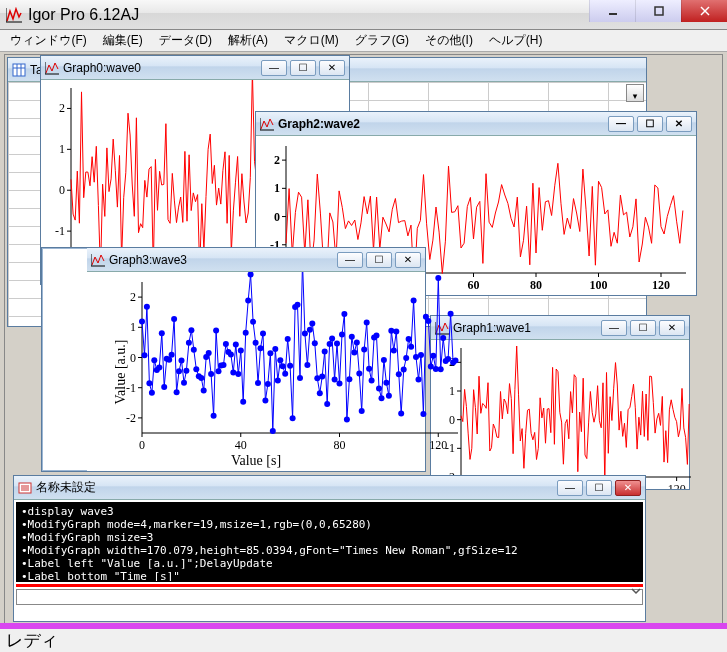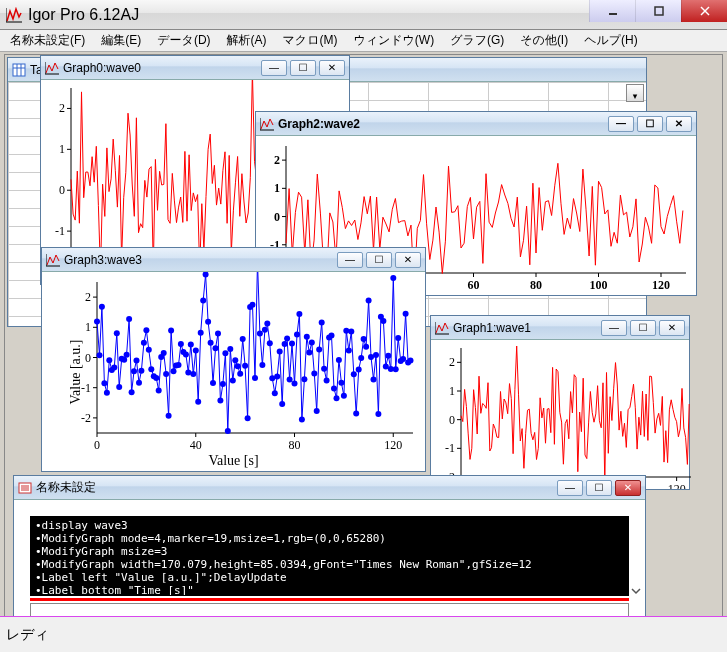--- a/index.html
+++ b/index.html
@@ -51,24 +51,24 @@
   .menubar span { padding: 2px 6px; cursor: default; }
   
   .mdi {
     position: absolute;
     left: 4px; right: 4px; top: 54px; bottom: 22px;
     background: #d4d0c8;
     border: 1px solid #888;
   }
   
   .statusbar {
-    position: absolute; left: 0; right: 0; bottom: 0; height: 36px;
-    background: #f0f0f0; border-top: 1px solid #d946ef;
+    position: absolute; left: 0; right: 0; bottom: 0; height: 29px;
+    background: #f0f0f0; border-top: 6px solid #d946ef;
     display:flex; align-items:center; padding: 0 6px;
-    font-size: 14px;
+    font-size: 17px;
   }
   
   .childwin {
     position: absolute;
     background: #fff;
     border: 1px solid #5a7ca0;
     box-shadow: 0 0 0 1px #9cb6d3 inset;
   }
   .child-titlebar {
     height: 24px;
@@ -94,21 +94,21 @@
   .xlab { position:absolute; bottom:2px; left:50%; transform: translateX(-50%); }
   svg.plot { display:block; }
   .tick { font-family: "Times New Roman", serif; font-size: 12px; }
   
   .cmdwin .child-titlebar { }
   .cmdwin .close-red {
     background: linear-gradient(to bottom,#f09090,#c83030);
     border-color:#902020; color:#fff;
   }
   .cmdwin-body {
-    background:#fff; padding:16px;
+    background:#fff; padding:2px;
   }
   .cmd-history {
     background:#000; color:#fff;
     font-family: "MS Gothic", monospace;
     font-size: 11px;
     padding: 2px 4px;
     line-height: 13px;
     border: 1px solid #000;
     white-space: pre;
     overflow:hidden;
@@ -161,26 +161,25 @@
     <div class="btn close">
         <svg width="10" height="10">
           <line x1="1" y1="1" x2="9" y2="9" stroke="#fff" stroke-width="1.5"></line>
           <line x1="9" y1="1" x2="1" y2="9" stroke="#fff" stroke-width="1.5"></line>
         </svg>
       </div>
   </div>
 </div>
 
 <div class="menubar">
-  <span>名称未設定(F)</span>
+  <span>ウィンドウ(F)</span>
   <span>編集(E)</span>
   <span>データ(D)</span>
   <span>解析(A)</span>
   <span>マクロ(M)</span>
-  <span>ウィンドウ(W)</span>
   <span>グラフ(G)</span>
   <span>その他(I)</span>
   <span>ヘルプ(H)</span>
 </div>
 
 <div class="mdi">
 
   <div class="childwin tablewin" style="left:2px; top:2px; width:640px; height:270px;">
     <div class="child-titlebar">
       <svg class="win-icon" viewBox="0 0 14 14">
@@ -297,21 +296,21 @@
           <text class="tick" x="24" y="55.00000000000001" text-anchor="end">1</text>
           <line x1="26" y1="22.33333333333334" x2="30" y2="22.33333333333334" stroke="#000"></line>
           <text class="tick" x="24" y="26.33333333333334" text-anchor="end">2</text>
           <line x1="245.625" y1="137" x2="245.625" y2="141" stroke="#000"></line>
           <text class="tick" x="245.625" y="153" text-anchor="middle">120</text>
           <path d="M30.0,75.7 L31.8,81.6 L33.6,49.4 L35.4,66.4 L37.2,93.9 L39.0,119.4 L40.8,108.3 L42.6,49.7 L44.4,67.5 L46.2,94.0 L48.0,36.2 L49.8,73.3 L51.6,63.5 L53.4,65.1 L55.2,68.3 L57.0,42.7 L58.8,111.0 L60.5,107.7 L62.3,84.0 L64.1,88.7 L65.9,97.1 L67.7,97.6 L69.5,51.5 L71.3,78.9 L73.1,59.0 L74.9,62.8 L76.7,73.7 L78.5,43.6 L80.3,58.6 L82.1,113.7 L83.9,49.4 L85.7,6.0 L87.5,54.2 L89.3,101.0 L91.1,88.6 L92.9,128.3 L94.7,93.3 L96.5,70.2 L98.3,69.2 L100.1,93.4 L101.9,99.8 L103.7,92.4 L105.5,119.5 L107.3,108.3 L109.1,57.8 L110.9,77.9 L112.7,68.0 L114.5,103.2 L116.3,69.0 L118.0,68.6 L119.8,92.7 L121.6,27.4 L123.4,104.3 L125.2,29.0 L127.0,31.7 L128.8,72.3 L130.6,82.1 L132.4,124.2 L134.2,83.6 L136.0,79.5 L137.8,98.8 L139.6,51.6 L141.4,72.9 L143.2,34.7 L145.0,37.5 L146.8,131.7 L148.6,72.0 L150.4,91.7 L152.2,38.2 L154.0,115.0 L155.8,118.6 L157.6,82.9 L159.4,51.5 L161.2,72.3 L163.0,82.2 L164.8,73.9 L166.6,45.7 L168.4,80.7 L170.2,87.8 L172.0,42.8 L173.8,144.0 L175.5,32.5 L177.3,113.3 L179.1,56.7 L180.9,80.5 L182.7,48.2 L184.5,22.6 L186.3,45.0 L188.1,90.1 L189.9,71.2 L191.7,96.4 L193.5,83.2 L195.3,107.4 L197.1,69.4 L198.9,67.7 L200.7,56.6 L202.5,44.2 L204.3,67.8 L206.1,109.1 L207.9,77.2 L209.7,95.1 L211.5,51.2 L213.3,96.5 L215.1,54.0 L216.9,100.4 L218.7,36.1 L220.5,36.5 L222.3,62.7 L224.1,93.1 L225.9,78.9 L227.7,73.3 L229.5,85.4 L231.3,56.4 L233.0,122.1 L234.8,90.7 L236.6,122.6 L238.4,69.8 L240.2,59.8 L242.0,69.4 L243.8,77.3 L245.6,81.6 L247.4,96.8 L249.2,89.0 L251.0,48.4 L252.8,87.9 L254.6,97.4 L256.4,124.4 L258.2,64.0" fill="none" stroke="#ff0000" stroke-width="1"></path>
         </svg>
     </div>
   </div>
 
-  <div class="childwin" style="left:36px; top:192px; width:385px; height:225px;">
+  <div class="childwin" style="left:36px; top:192px; width:385px; height:225px;padding-left:45px;">
     <div class="child-titlebar">
       <svg class="win-icon" viewBox="0 0 14 14">
           <polyline points="1,12 4,4 7,10 10,2 13,8" stroke="#d00" fill="none"></polyline>
           <line x1="0" y1="13" x2="14" y2="13" stroke="#000"></line>
           <line x1="0" y1="1" x2="0" y2="13" stroke="#000"></line>
         </svg>
       <span>Graph3:wave3</span>
       <div class="child-controls">
         <div class="cbtn">—</div>
         <div class="cbtn">☐</div>

